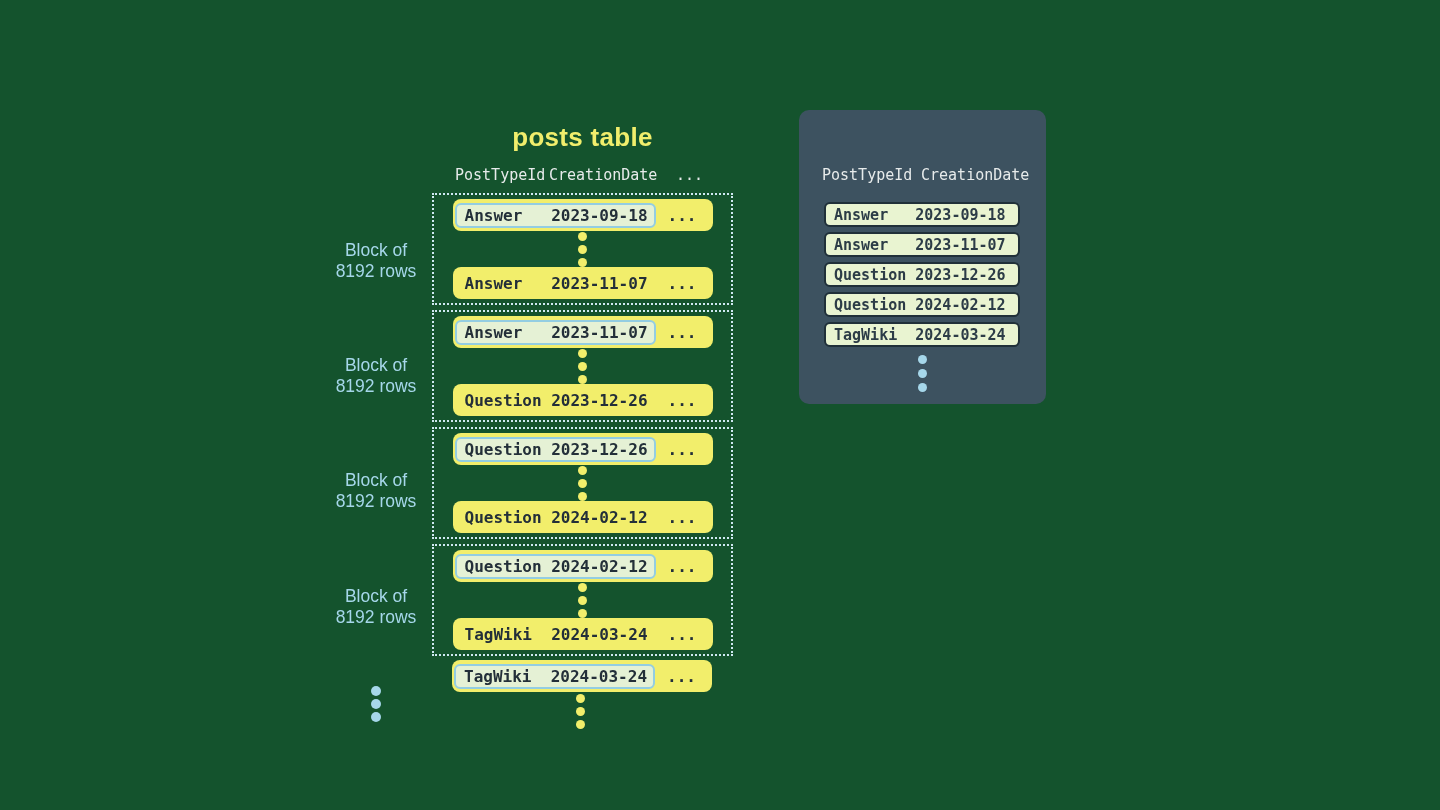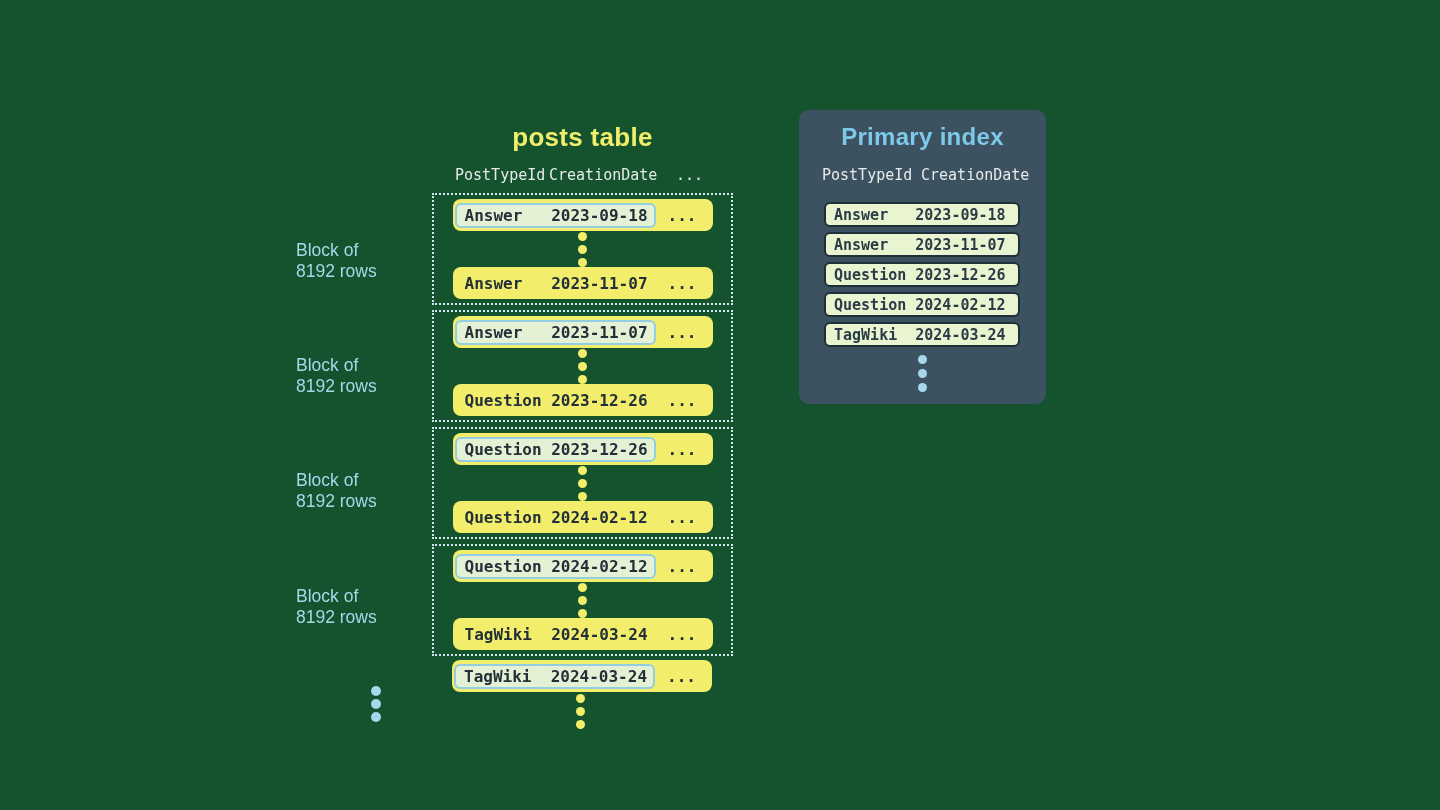--- a/index.html
+++ b/index.html
@@ -18,21 +18,21 @@
     position:absolute; top:166px;
     font:400 15px "DejaVu Sans Mono", monospace; color:#e7ebeb;text-align:right;
   }
   .blk {
     position:absolute; left:432px; width:301px; height:112px;
     border:2px dotted #cfe9f2; box-sizing:border-box;
     display:flex; flex-direction:column; justify-content:space-between;
     align-items:center; padding:4px 0;
   }
   .blk-label {
-    position:absolute; left:296px; width:160px; 
+    position:absolute; left:296px; width:160px; text-align:center;
     color:#a6d7ea; font-size:17.5px; line-height:21px; font-weight:400;
   }
   .yrow {
     width:260px; height:32px; border-radius:8px; background:#f2ee6b;
     display:flex; align-items:center; flex:0 0 auto;
   }
   .cell {
     display:inline-flex; margin-left:2px; padding:1px 6px 1px 8px;
     border:2px solid transparent; border-radius:6px;
     font:700 16px "DejaVu Sans Mono", monospace; color:#232f39;
@@ -176,21 +176,20 @@
       <i></i>
       <i></i>
     </div>
   <div class="vdots blue abs" style="left:371px; top:686px; gap:3px">
       <i></i>
       <i></i>
       <i></i>
     </div>
 
   <div class="panel">
-    <h2 class="panel-title">Primary index</h2>
     <span class="col-head" style="left:23px">PostTypeId</span>
     <span class="col-head" style="left:122px">CreationDate</span>
 
     <div class="irows">
       <div class="irow"><span class="t">Answer</span><span class="d">2023-09-18</span></div>
       <div class="irow"><span class="t">Answer</span><span class="d">2023-11-07</span></div>
       <div class="irow"><span class="t">Question</span><span class="d">2023-12-26</span></div>
       <div class="irow"><span class="t">Question</span><span class="d">2024-02-12</span></div>
       <div class="irow"><span class="t">TagWiki</span><span class="d">2024-03-24</span></div>
     </div>

